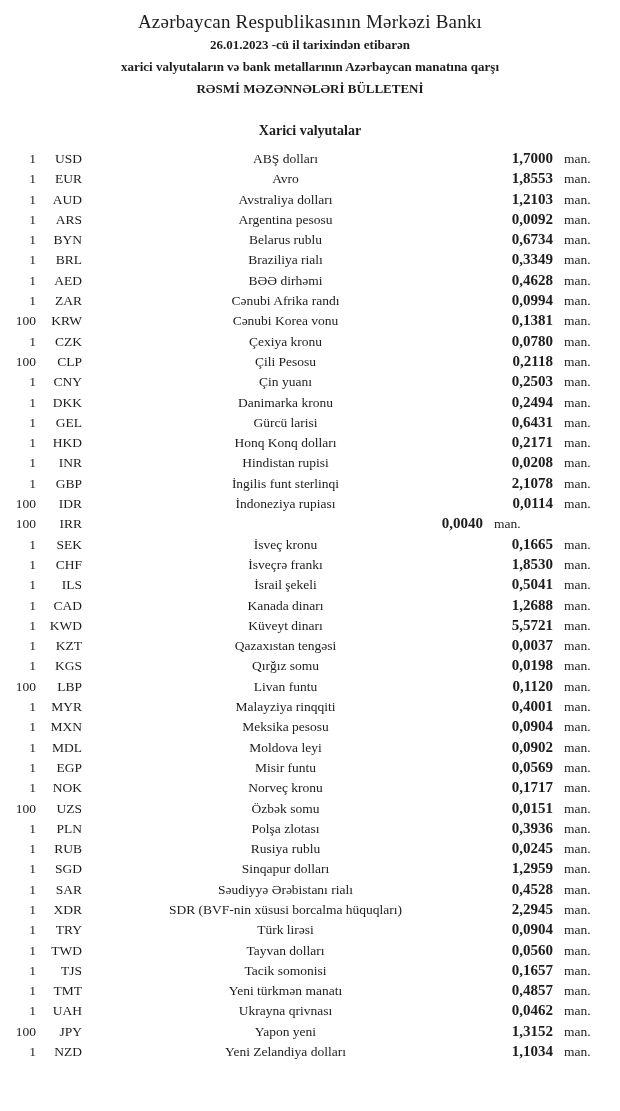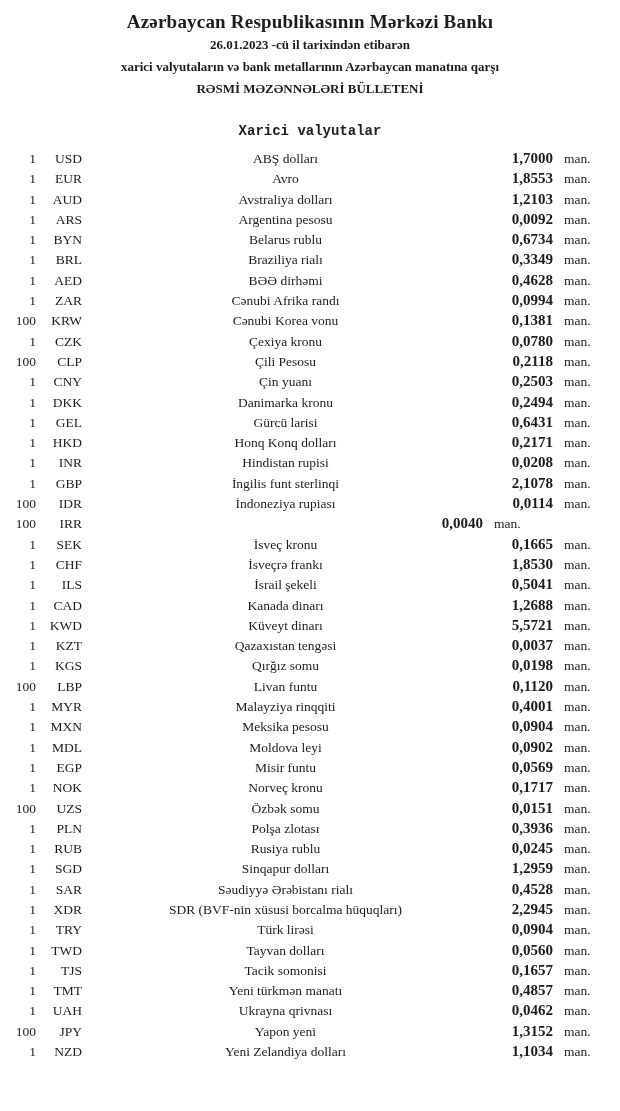--- a/index.html
+++ b/index.html
@@ -17,35 +17,34 @@
     overflow: hidden;
     box-sizing: border-box;
   }
   .doc-header {
     padding-top: 9px;
     text-align: center;
   }
   .bank-name {
     font-size: 19px;
     line-height: 25px;
-    font-weight: 700;
+    font-weight: 400;
     letter-spacing: 0.2px;
   }
   .hline {
     font-size: 13px;
     line-height: 22px;
     font-weight: 700;
   }
   .section-title {
     margin-top: 21px;
     text-align: center;
     font-size: 14px;
     line-height: 20px;
     font-weight: 700;
-    font-family: Liberation Mono, monospace;
   }
   .rates-table {
     margin-top: 7px;
   }
   .rate-row {
     display: grid;
     grid-template-columns: 36px 46px 1fr 70px 47px;
     align-items: baseline;
     height: 20.3px;
     font-size: 13.5px;

